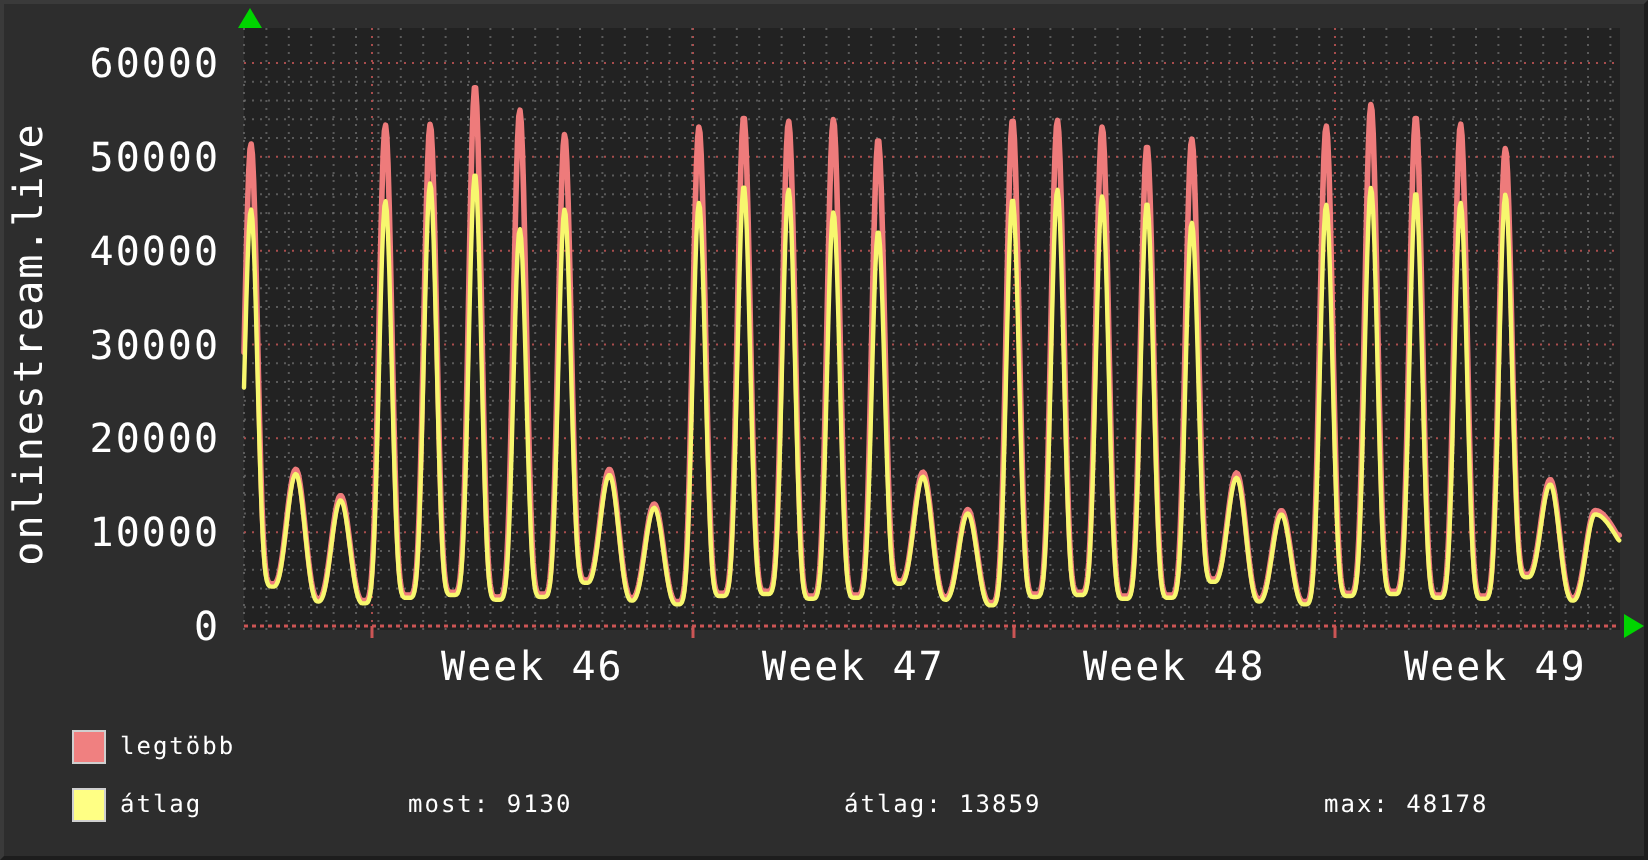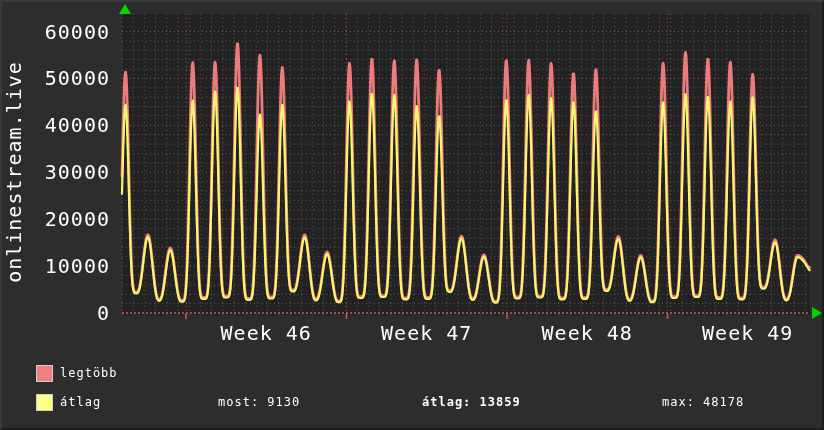--- a/index.html
+++ b/index.html
@@ -151,19 +151,19 @@
   </g>
 </svg>
 
 <div>
   <div class="swatch" style="left:36px;top:365px;background:#f08080;"></div>
   <div class="legend-label" style="left:60px;top:361px;">legtöbb</div>
 
   <div class="swatch" style="left:36px;top:394px;background:#ffff84;"></div>
   <div class="legend-label" style="left:60px;top:390px;">átlag</div>
 
-  <div class="legend-label" style="left:218px;top:390px;">most: 9130</div>
-  <div class="legend-label" style="left:422px;top:390px;font-weight:bold;">átlag: 13859</div>
+  <div class="legend-label" style="left:204px;top:390px;">most: 9130</div>
+  <div class="legend-label" style="left:422px;top:390px;">átlag: 13859</div>
   <div class="legend-label" style="left:662px;top:390px;text-align:center;">max: 48178</div>
 </div>
 
 
 
 
 </body></html>

